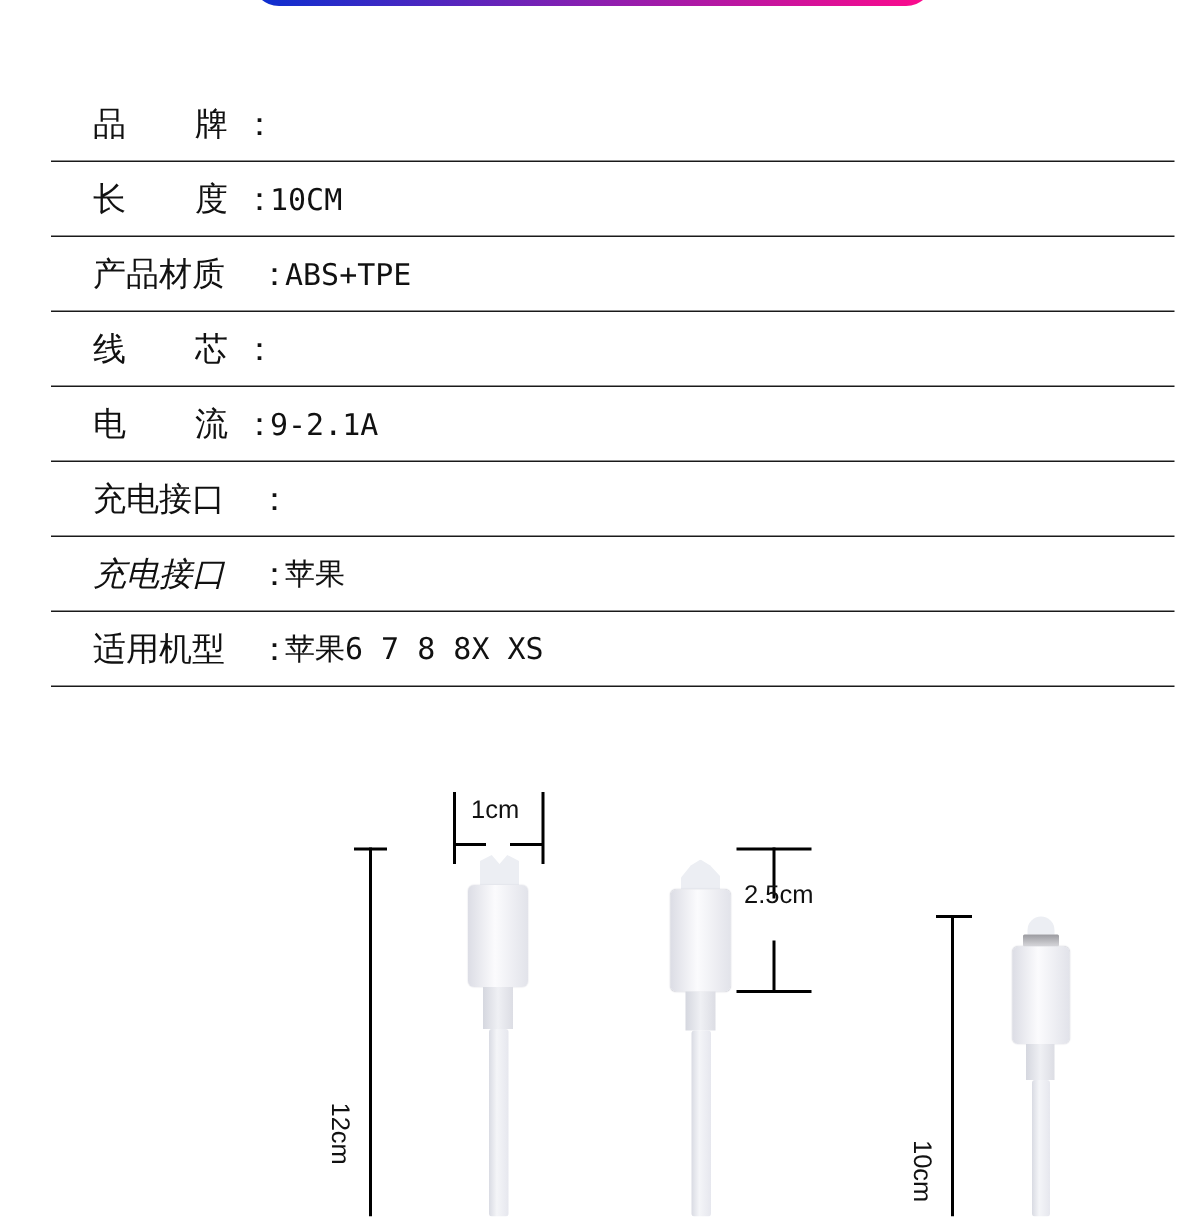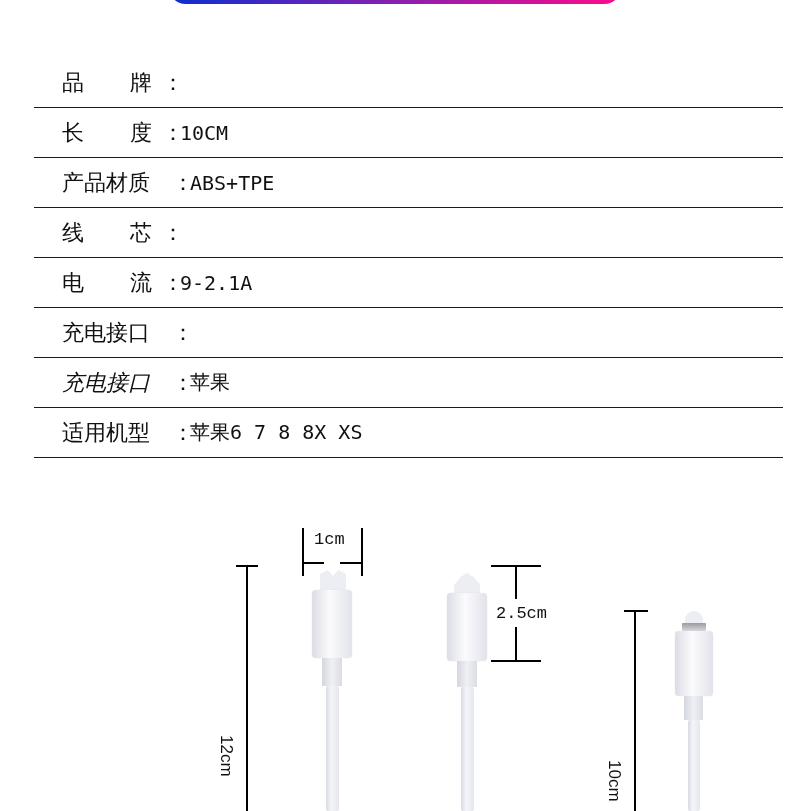--- a/index.html
+++ b/index.html
@@ -9,21 +9,21 @@
             border-radius:0 0 18px 18px; }
   .spec-table { position:absolute; left:34px; top:58px; width:749px; }
   .row { height:50px; border-bottom:1.5px solid #1a1a1a; display:flex; align-items:center;
          font-size:22px; box-sizing:border-box; }
   .row .label { width:130px; padding-left:28px; display:flex; justify-content:space-between; box-sizing:border-box; }
   .row .label.full { letter-spacing:0px;align-items:center; }
   .row .colon { width:14px; }
   .row .value { padding-left:4px; font-family:"DejaVu Sans Mono","Liberation Mono",monospace; font-size:20px; letter-spacing:0px; }
   .diagram { position:absolute; left:0; top:510px; width:790px; height:301px; }
   .dim-line { position:absolute; background:#000; }
-  .dim-text { position:absolute; font-size:17px; color:#111; font-family:Liberation Mono, monospace; }
+  .dim-text { position:absolute; font-size:17px; color:#111; font-family:Liberation Sans, sans-serif; }
   .vtext { position:absolute; font-size:17px; color:#111; transform:rotate(90deg); transform-origin:left top; white-space:nowrap; font-family:"Liberation Sans",sans-serif; }
   .cable { position:absolute; background:linear-gradient(90deg,#d9dbe3 0%,#f4f5f8 40%,#e6e7ee 100%); border-radius:2px; }
   .plug { position:absolute; background:linear-gradient(90deg,#dcdde5 0%,#fbfbfd 45%,#e2e3ea 100%); border-radius:4px; box-shadow:0 0 1px #c9cad3; }
   .neck { position:absolute; background:linear-gradient(90deg,#d5d7df,#eff0f4 50%,#dcdde4); }
   .tip { position:absolute; background:#eceef3; }
   .metal { position:absolute; background:linear-gradient(180deg,#9a9a9f,#d8d8dc); border-radius:1px; }
 </style>
 </head>
 <body>
 
@@ -108,21 +108,21 @@
   <div class="cable" style="left:326px;top:176px;width:13px;height:125px;"></div>
 
   <div class="tip" style="left:454px;top:63px;width:26px;height:20px;clip-path:polygon(0 60%,25% 20%,50% 0,75% 20%,100% 55%,100% 100%,0 100%);"></div>
   <div class="plug" style="left:447px;top:83px;width:40px;height:68px;"></div>
   <div class="neck" style="left:457px;top:151px;width:20px;height:26px;"></div>
   <div class="cable" style="left:461px;top:177px;width:13px;height:124px;"></div>
   <div class="dim-line" style="left:491px;top:55px;width:50px;height:2px;"></div>
   <div class="dim-line" style="left:491px;top:150px;width:50px;height:2px;"></div>
   <div class="dim-line" style="left:515px;top:55px;width:2px;height:34px;"></div>
   <div class="dim-line" style="left:515px;top:117px;width:2px;height:35px;"></div>
-  <div class="dim-text" style="left:496px;top:94px;font-family:Liberation Mono, monospace;">2.5cm</div>
+  <div class="dim-text" style="left:496px;top:77px;font-family:Liberation Sans, sans-serif;">2.5cm</div>
 
   <div class="dim-line" style="left:624px;top:100px;width:24px;height:2px;"></div>
   <div class="dim-line" style="left:634px;top:100px;width:2px;height:201px;"></div>
   <div class="vtext" style="left:624px;top:250px;">10cm</div>
 
   <div class="tip" style="left:685px;top:101px;width:18px;height:12px;border-radius:9px 9px 0 0;"></div>
   <div class="metal" style="left:682px;top:113px;width:24px;height:8px;"></div>
   <div class="plug" style="left:675px;top:121px;width:38px;height:65px;"></div>
   <div class="neck" style="left:684px;top:186px;width:19px;height:24px;"></div>
   <div class="cable" style="left:688px;top:210px;width:12px;height:91px;"></div>

